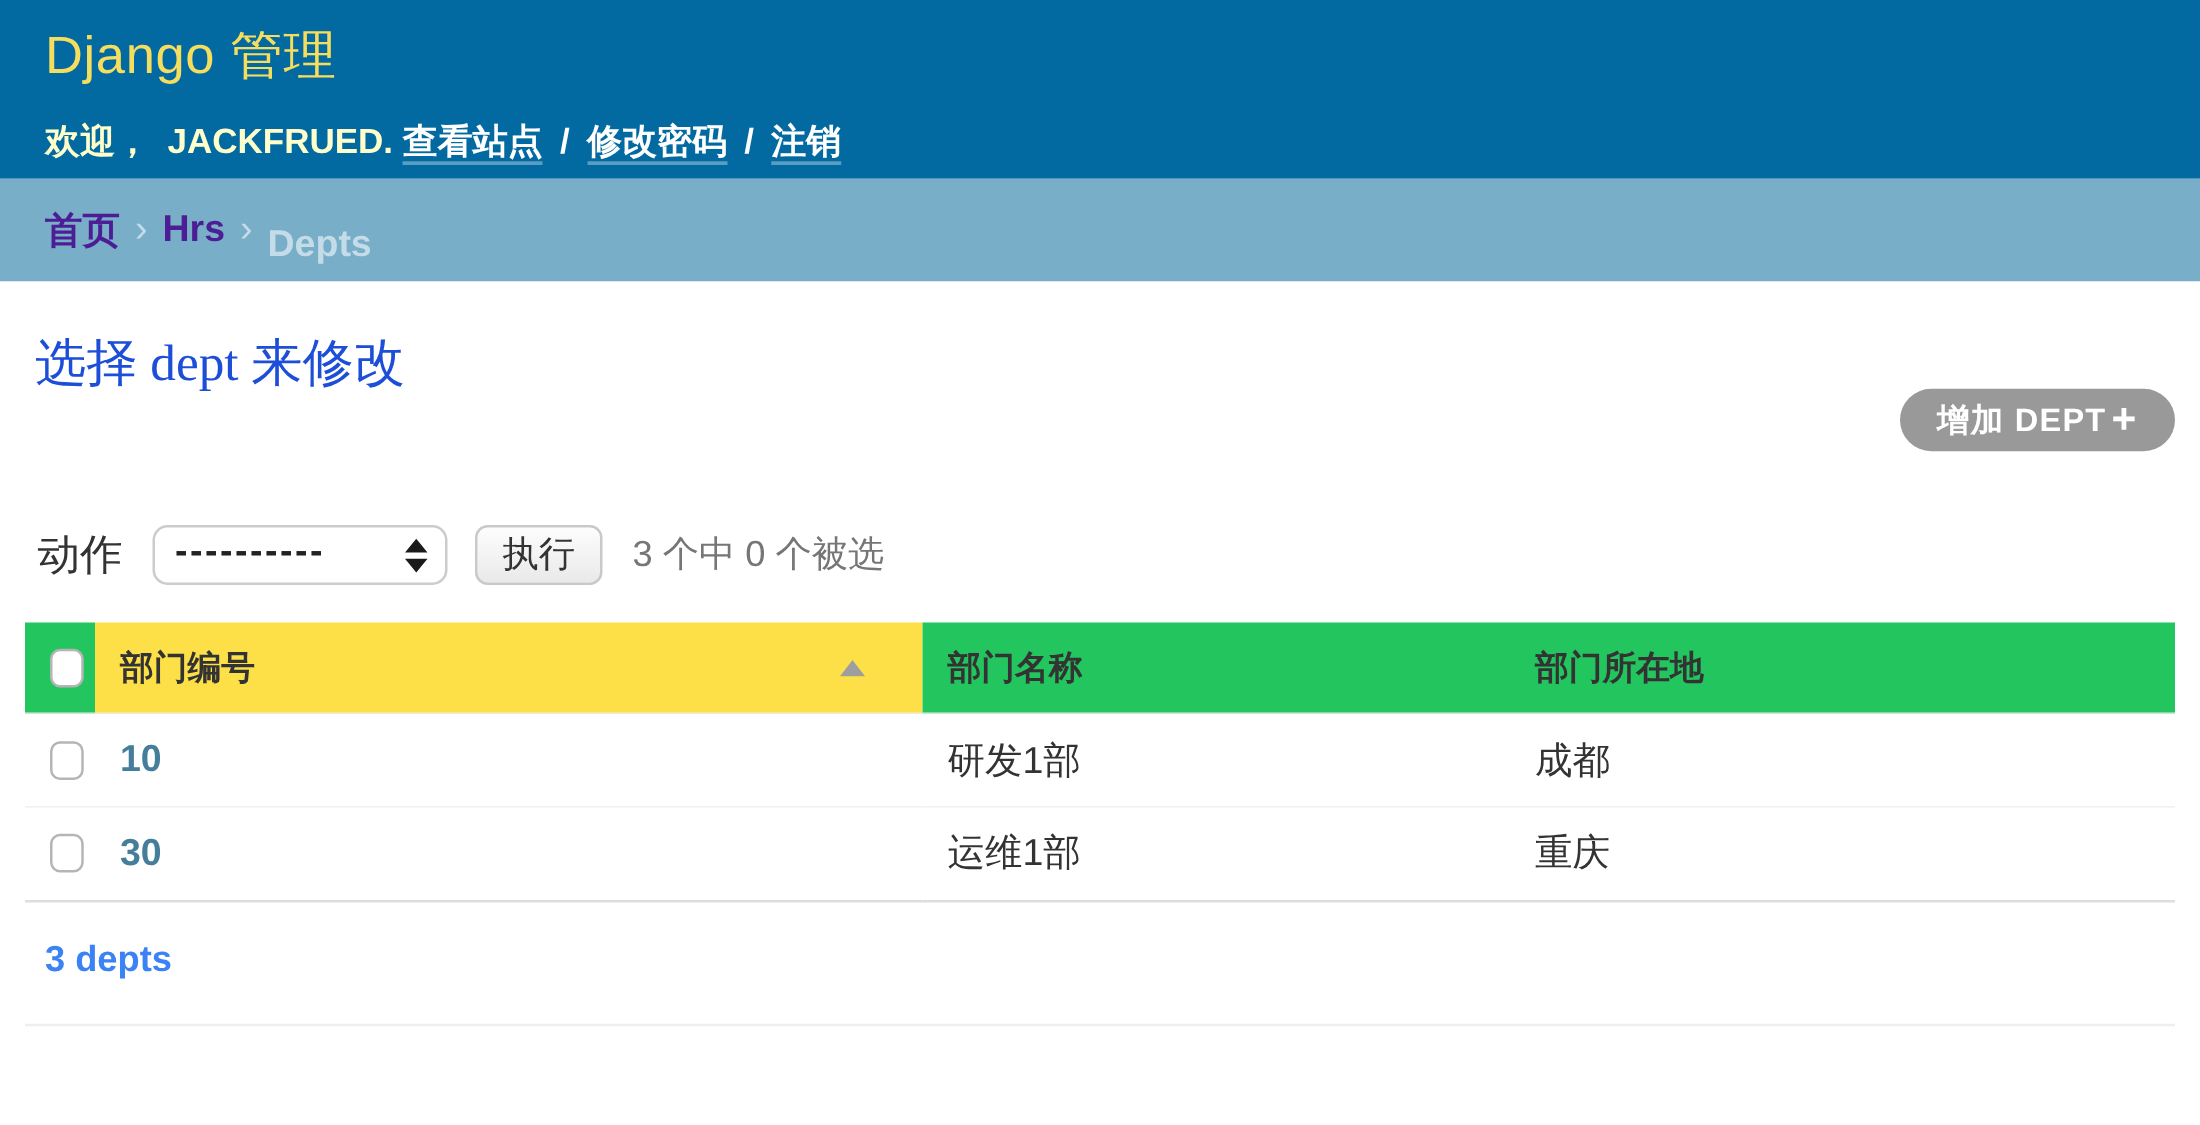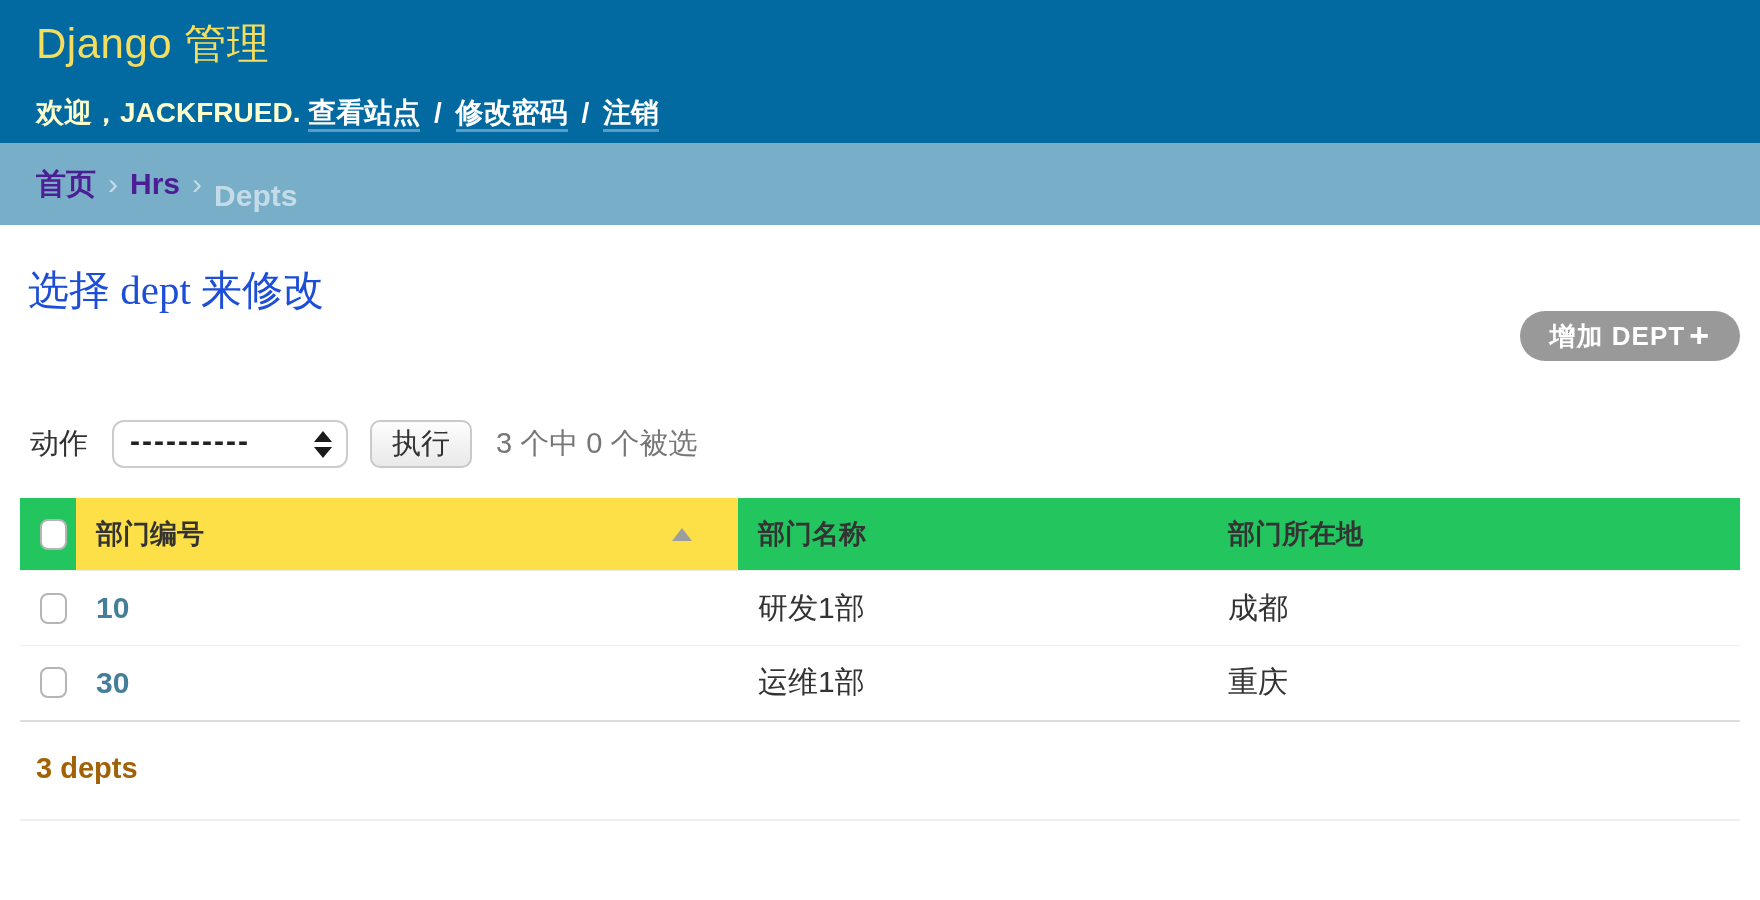--- a/index.html
+++ b/index.html
@@ -17,21 +17,21 @@
     font-size: 42px;
     font-weight: 400;
     letter-spacing: 0.5px;
   }
   #user-tools {
     margin-top: 22px;
     font-size: 28px;
     font-weight: 700;
     color: #ffffcc;
   }
-  #user-tools .username { margin-left: 0; }
+  #user-tools .username { margin-left: 14px; }
   #user-tools a {
     color: #ffffff;
     text-decoration: none;
     border-bottom: 3px solid rgba(255,255,255,0.35);
     padding-bottom: 1px;
     cursor: pointer;
   }
   #user-tools .sep { color: #ffffff; margin: 0 6px; }
 
   
@@ -80,21 +80,21 @@
   }
   .addlink .plus { font-size: 34px; font-weight: 700; line-height: 1; margin-top: -3px; }
 
   
   .actions-row {
     display: flex;
     align-items: center;
     margin: 102px 0 0 10px;
     height: 48px;
   }
-  .actions-label { font-size: 29px; color: #333; margin-right: 24px; }
+  .actions-label { font-size: 34px; color: #333; margin-right: 24px; }
   .action-select {
     width: 236px;
     height: 48px;
     border: 2px solid #cccccc;
     border-radius: 12px;
     background: #fff;
     display: flex;
     align-items: center;
     justify-content: space-between;
     padding: 0 14px 0 16px;
@@ -178,21 +178,21 @@
     border-radius: 8px;
     background: #fff;
     cursor: pointer;
     display: block;
   }
 
   
   .paginator {
     font-size: 29px;
     font-weight: 700;
-    color: #a16207;
+    color: #3b82f6;
     padding: 30px 0 34px 16px;
     border-bottom: 2px solid #eeeeee;
   }
 </style>
 </head>
 <body>
 
 <div id="header">
   <div id="branding">Django 管理</div>
   <div id="user-tools">

